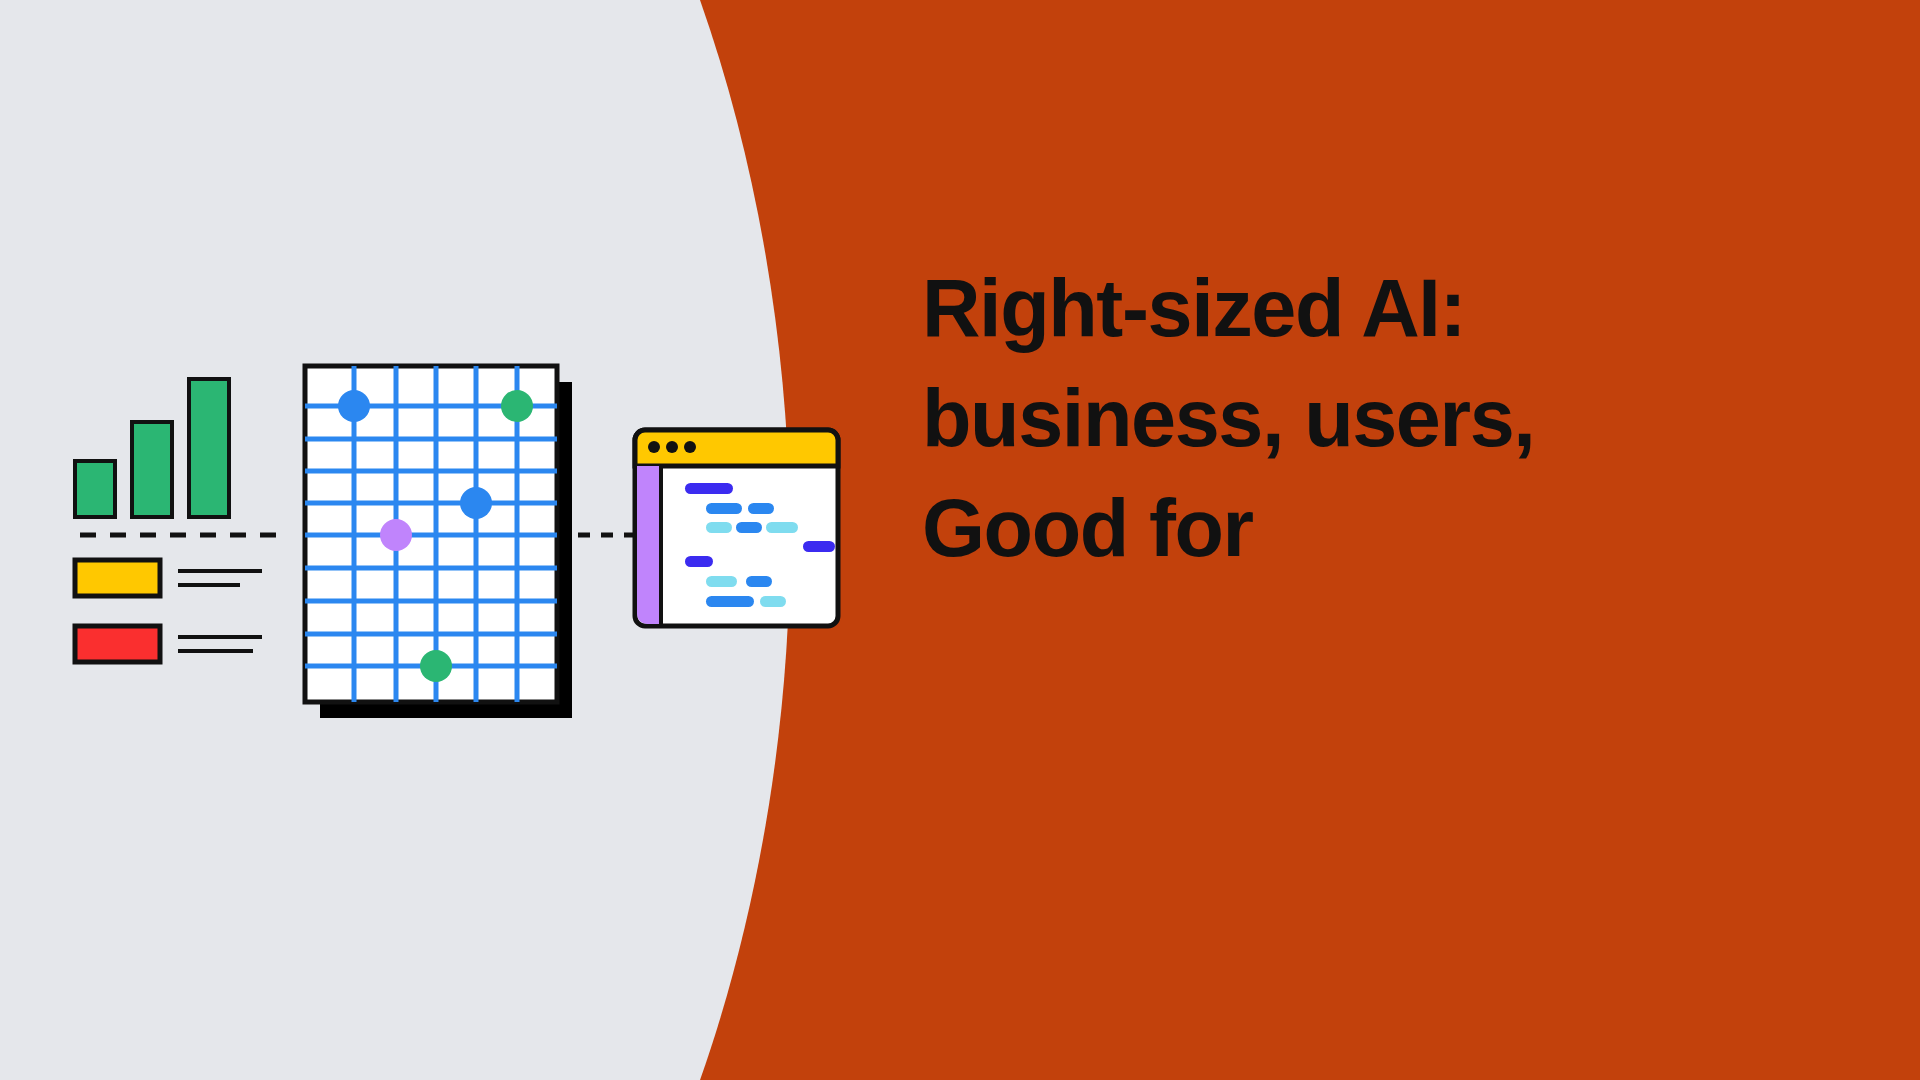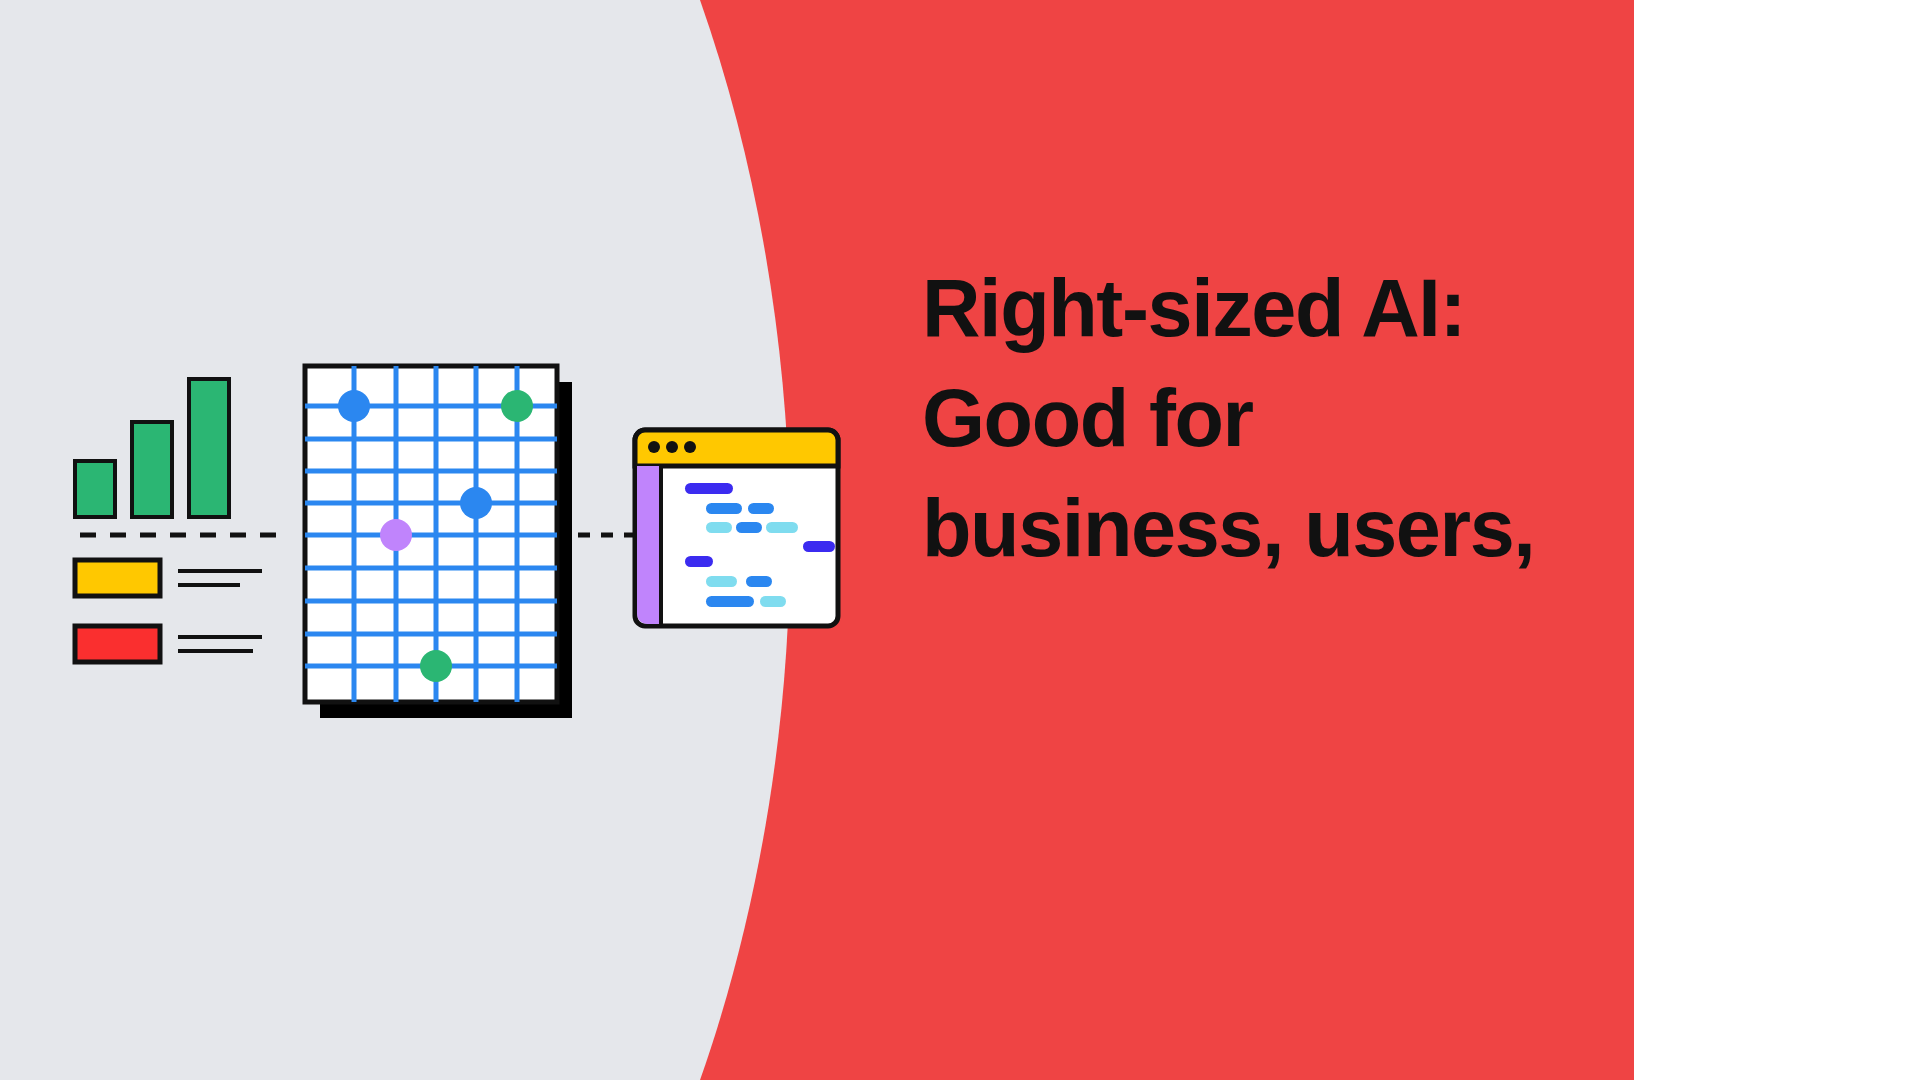--- a/index.html
+++ b/index.html
@@ -4,22 +4,22 @@
 <title>Right-sized AI</title>
 <style>
   * { margin:0; padding:0; box-sizing:border-box; }
   html, body {
     width:1920px; height:1080px;
     overflow:hidden;
     font-family:"Liberation Sans", sans-serif;
   }
   #stage {
     position:relative;
-    width:1634px; height:1080px;
-    background:#ef4444;
+    width:1920px; height:1080px;
+    background:#c2410c;
   }
 
   
   .bg-left {
     position:absolute; left:0; top:0;
     width:790px; height:1080px;
   }
   .bg-left svg { display:block; width:790px; height:1080px; }
 
   
@@ -151,17 +151,17 @@
           <rect x="706" y="596" width="48" height="11" rx="5.5" fill="#2B87F0"></rect>
           <rect x="760" y="596" width="26" height="11" rx="5.5" fill="#7FDCEF"></rect>
         </g>
       </g>
 
     </svg>
   </div>
 
   <div class="headline">
     <span class="line">Right-sized AI:</span>
+    <span class="line">business, users,</span>
     <span class="line">Good for</span>
-    <span class="line">business, users,</span>
   </div>
 
 </div>
 
 </body></html>

